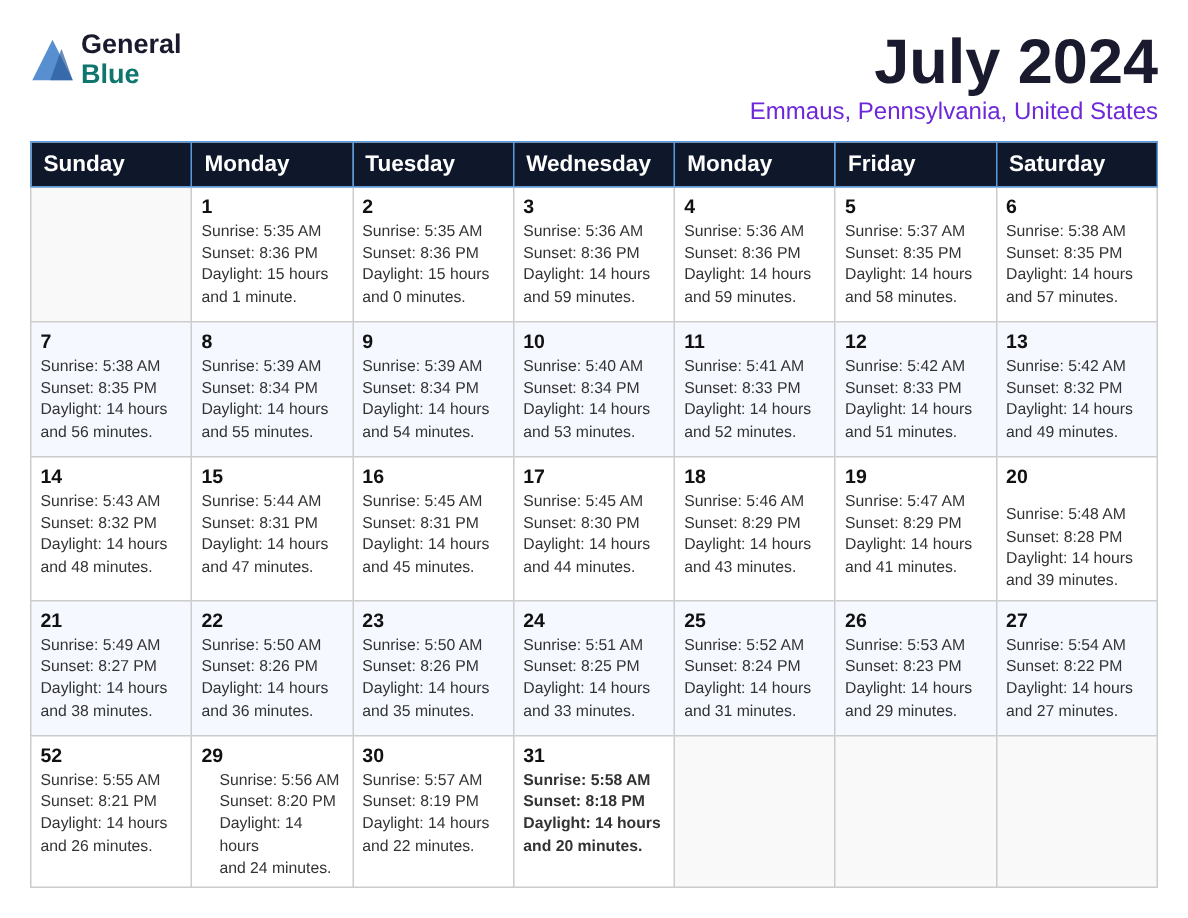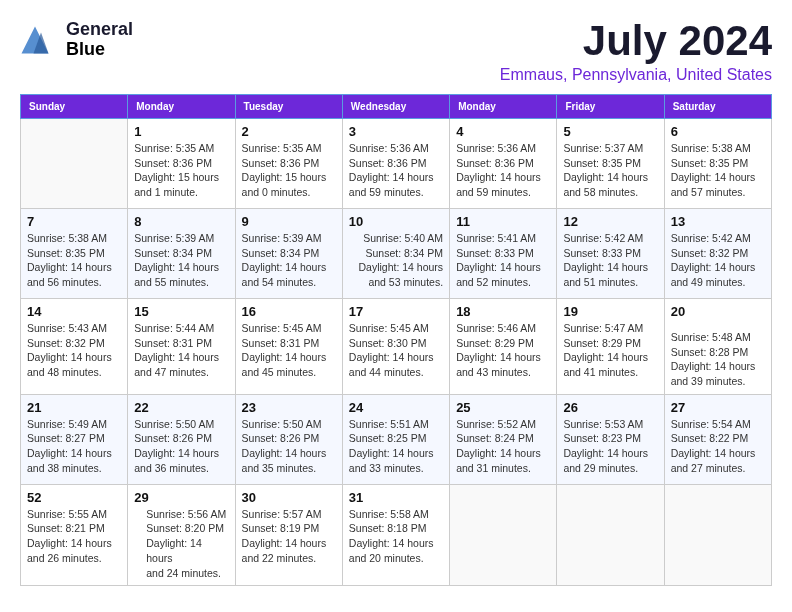--- a/index.html
+++ b/index.html
@@ -12,36 +12,36 @@
     }
     .header-area {
       display: flex;
       justify-content: space-between;
       align-items: flex-start;
       margin-bottom: 10px;
     }
     .logo {
       display: flex;
       align-items: center;
-      gap: 16px;
+      gap: 4px;
     }
     .logo-text {
       display: flex;
       flex-direction: column;
       line-height: 1.1;
     }
     .logo-general {
       font-size: 18px;
       font-weight: bold;
       color: #1a1a2e;
     }
     .logo-blue {
       font-size: 18px;
       font-weight: bold;
-      color: #000000;
+      color: #0f766e;
     }
     .logo-icon {
       width: 30px;
       height: 30px;
     }
     .title-area {
       text-align: right;
     }
     .month-title {
       font-size: 42px;
@@ -53,23 +53,23 @@
       font-size: 16px;
       color: #6d28d9;
       margin-top: 4px;
     }
     .calendar {
       width: 100%;
       border-collapse: collapse;
       border: 1px solid #ccc;
     }
     .calendar th {
-      background-color: #6d28d9;
+      background-color: #0f172a;
       color: #fff;
-      font-size: 10px;
+      font-size: 15px;
       font-weight: bold;
       padding: 6px 8px;
       text-align: left;
       border: 1px solid #5a9be0;
     }
     .calendar td {
       vertical-align: top;
       border: 1px solid #ccc;
       padding: 5px 6px;
       width: calc(100% / 7);
@@ -191,21 +191,21 @@
         </td>
         <td>
           <div class="day-number">9</div>
           <div class="day-info" style="white-space: pre-line;">Sunrise: 5:39 AM
 Sunset: 8:34 PM
 Daylight: 14 hours
 and 54 minutes.</div>
         </td>
         <td>
           <div class="day-number">10</div>
-          <div class="day-info" style="white-space: pre-line; text-align: right;">Sunrise: 5:40 AM
+          <div class="day-info" style="white-space: pre-line;">Sunrise: 5:40 AM
 Sunset: 8:34 PM
 Daylight: 14 hours
 and 53 minutes.</div>
         </td>
         <td>
           <div class="day-number">11</div>
           <div class="day-info" style="white-space: pre-line;">Sunrise: 5:41 AM
 Sunset: 8:33 PM
 Daylight: 14 hours
 and 52 minutes.</div>
@@ -344,21 +344,21 @@
         </td>
         <td>
           <div class="day-number">30</div>
           <div class="day-info" style="white-space: pre-line;">Sunrise: 5:57 AM
 Sunset: 8:19 PM
 Daylight: 14 hours
 and 22 minutes.</div>
         </td>
         <td>
           <div class="day-number">31</div>
-          <div class="day-info" style="white-space: pre-line;">Sunrise: 5:58 AM
+          <div class="day-info" style="white-space: pre-line; font-weight: bold;">Sunrise: 5:58 AM
 Sunset: 8:18 PM
 Daylight: 14 hours
 and 20 minutes.</div>
         </td>
         <td class="empty-cell"></td>
         <td class="empty-cell"></td>
         <td class="empty-cell"></td>
       </tr>
     </tbody>
 </table>

